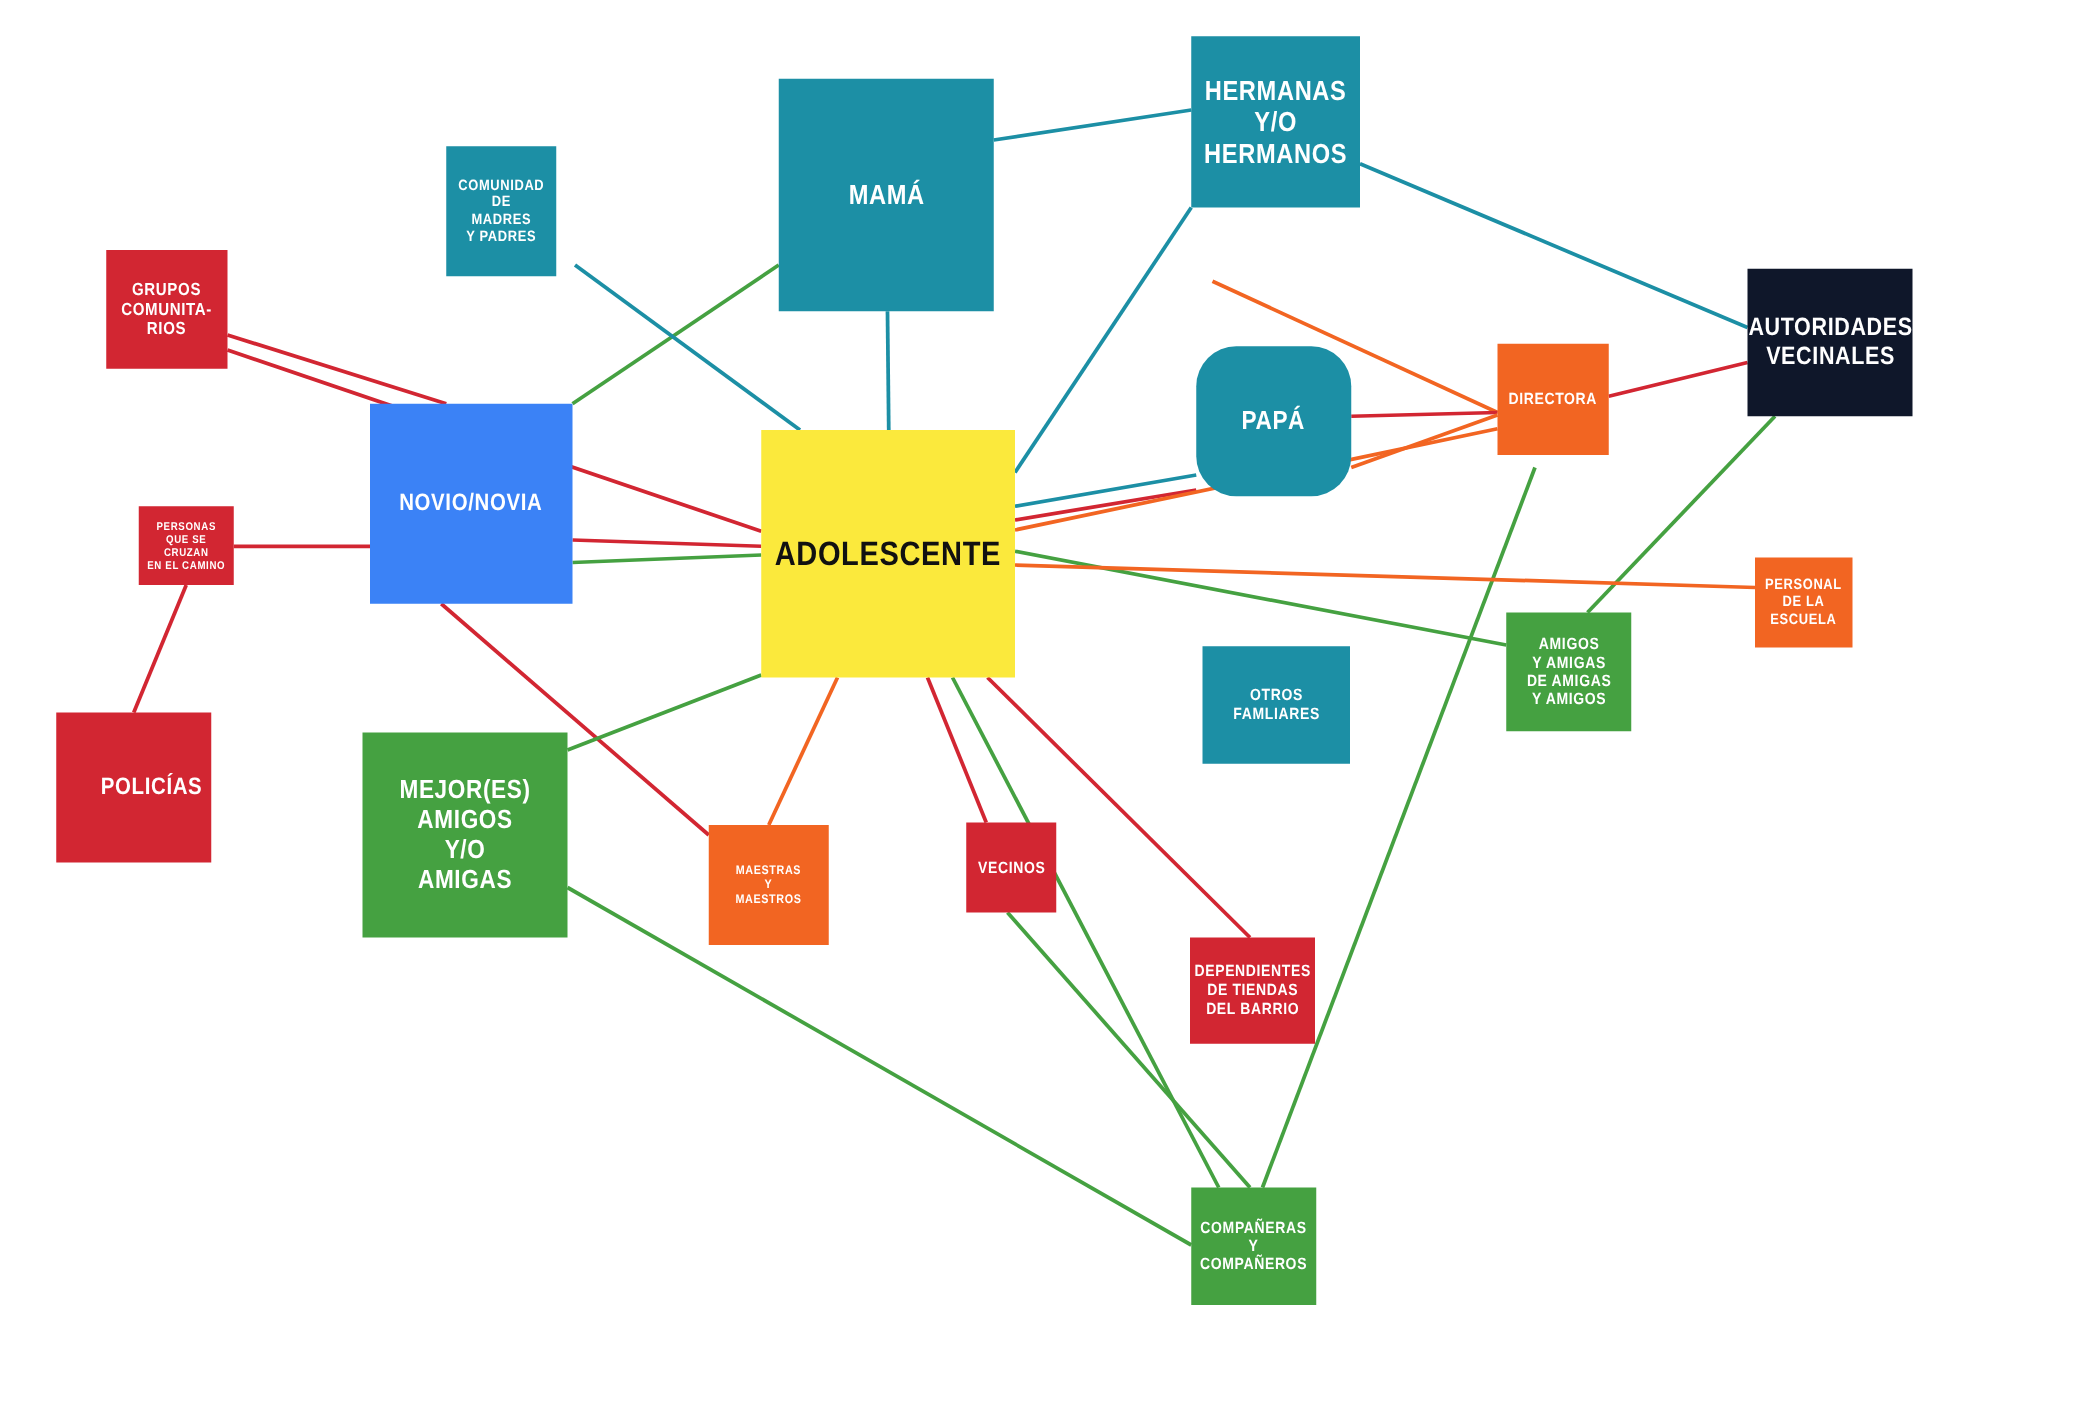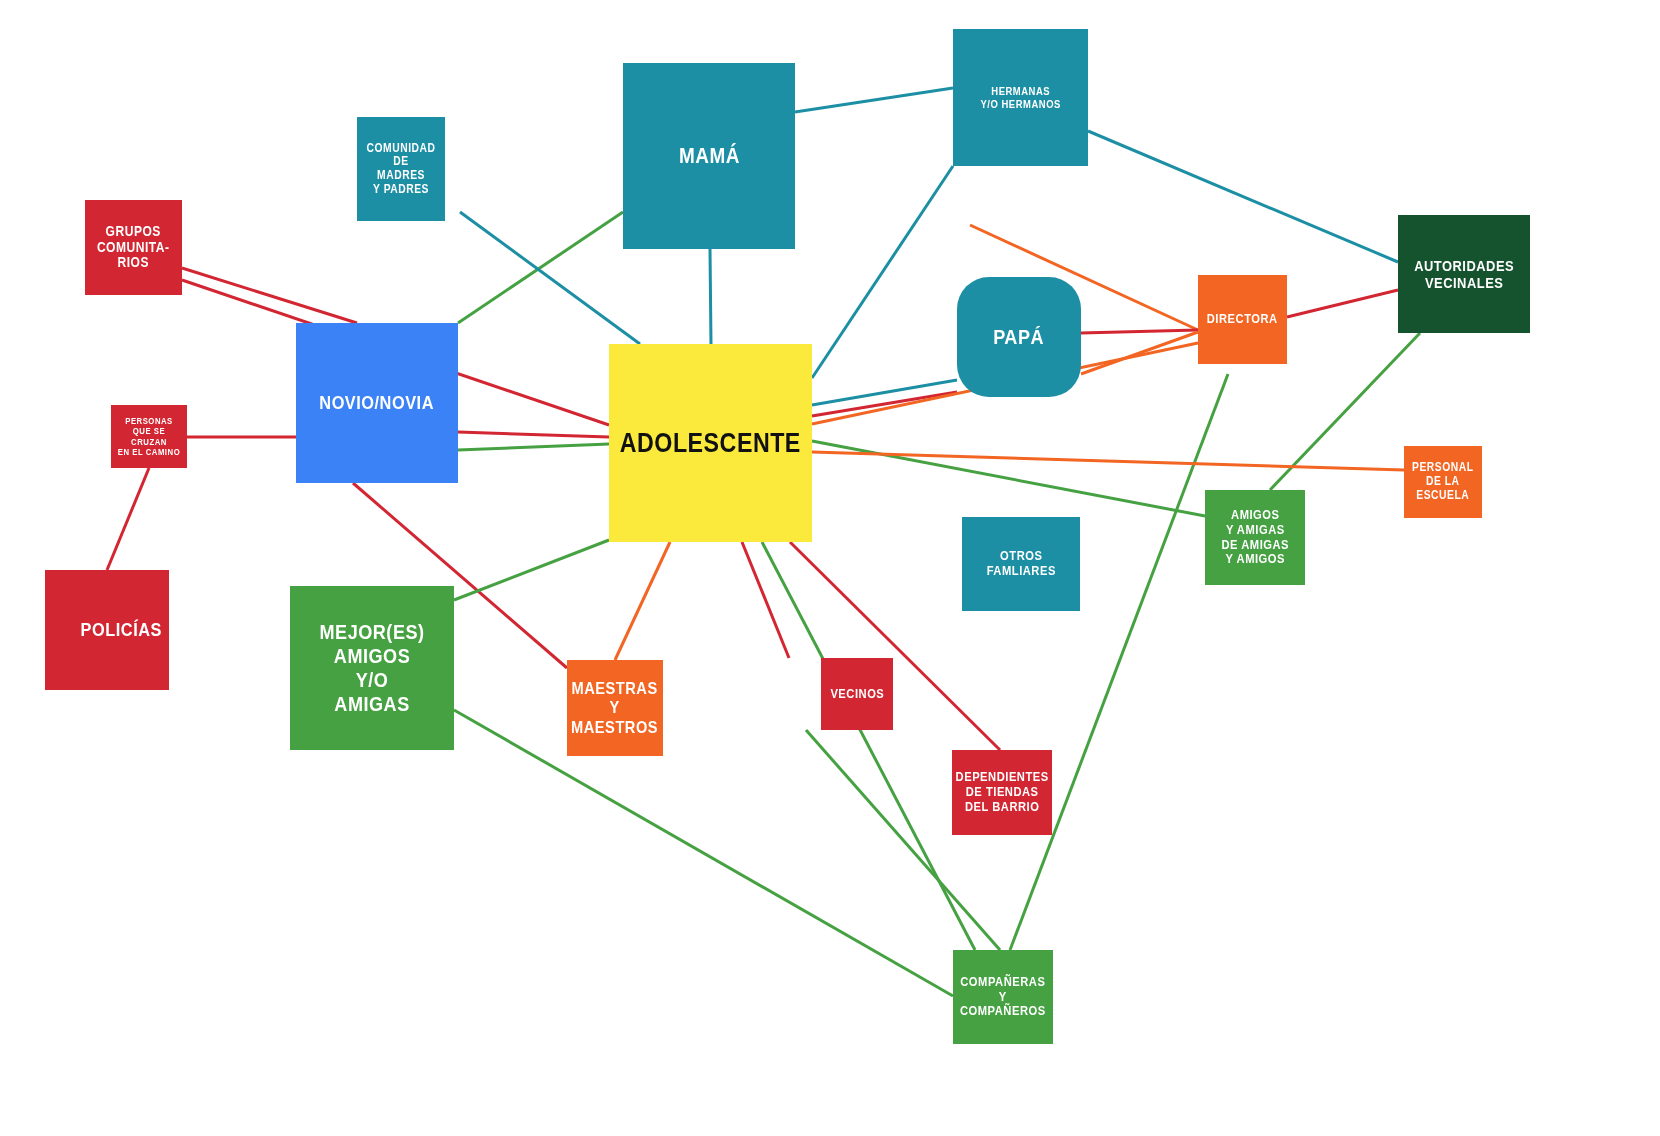--- a/index.html
+++ b/index.html
@@ -52,21 +52,21 @@
   <div id="nodes-layer">
       <div class="node hub" style="left: 609px; top: 344px; width: 203px; height: 198px; background: rgb(251, 233, 60); color: rgb(17, 17, 17); font-size: 27px;">
         <span class="lbl">ADOLESCENTE</span>
       </div>
       <div class="node" style="left: 623px; top: 63px; width: 172px; height: 186px; background: rgb(28, 143, 165); color: rgb(255, 255, 255); font-size: 22px;">
         <span class="lbl">MAMÁ</span>
       </div>
       <div class="node" style="left: 957px; top: 277px; width: 124px; height: 120px; background: rgb(28, 143, 165); color: rgb(255, 255, 255); font-size: 21px; border-radius: 32px;">
         <span class="lbl">PAPÁ</span>
       </div>
-      <div class="node" style="left: 953px; top: 29px; width: 135px; height: 137px; background: rgb(28, 143, 165); color: rgb(255, 255, 255); font-size: 11px;">
+      <div class="node" style="left: 953px; top: 29px; width: 135px; height: 137px; background: rgb(28, 143, 165); color: rgb(255, 255, 255); font-size: 22px;">
         <span class="lbl">HERMANAS
 Y/O HERMANOS</span>
       </div>
       <div class="node" style="left: 357px; top: 117px; width: 88px; height: 104px; background: rgb(28, 143, 165); color: rgb(255, 255, 255); font-size: 12px;">
         <span class="lbl">COMUNIDAD
 DE
 MADRES
 Y PADRES</span>
       </div>
       <div class="node" style="left: 962px; top: 517px; width: 118px; height: 94px; background: rgb(28, 143, 165); color: rgb(255, 255, 255); font-size: 13px;">
@@ -99,36 +99,36 @@
 RIOS</span>
       </div>
       <div class="node" style="left: 111px; top: 405px; width: 76px; height: 63px; background: rgb(210, 38, 50); color: rgb(255, 255, 255); font-size: 9px;">
         <span class="lbl">PERSONAS
 QUE SE CRUZAN
 EN EL CAMINO</span>
       </div>
       <div class="node" style="left: 45px; top: 570px; width: 124px; height: 120px; background: rgb(210, 38, 50); color: rgb(255, 255, 255); font-size: 19px; padding-left: 28px;">
         <span class="lbl">POLICÍAS</span>
       </div>
-      <div class="node" style="left: 1398px; top: 215px; width: 132px; height: 118px; background: #14532d; color: rgb(255, 255, 255); font-size: 15px;">
+      <div class="node" style="left: 1398px; top: 215px; width: 132px; height: 118px; background: #0f172a; color: rgb(255, 255, 255); font-size: 20px;">
         <span class="lbl">AUTORIDADES
 VECINALES</span>
       </div>
-      <div class="node" style="left: 773px; top: 658px; width: 72px; height: 72px; background: rgb(210, 38, 50); color: rgb(255, 255, 255); font-size: 13px; margin-left: 48px;">
+      <div class="node" style="left: 773px; top: 658px; width: 72px; height: 72px; background: rgb(210, 38, 50); color: rgb(255, 255, 255); font-size: 13px;">
         <span class="lbl">VECINOS</span>
       </div>
       <div class="node" style="left: 952px; top: 750px; width: 100px; height: 85px; background: rgb(210, 38, 50); color: rgb(255, 255, 255); font-size: 13px;">
         <span class="lbl">DEPENDIENTES
 DE TIENDAS
 DEL BARRIO</span>
       </div>
       <div class="node" style="left: 1198px; top: 275px; width: 89px; height: 89px; background: rgb(242, 101, 34); color: rgb(255, 255, 255); font-size: 13px;">
         <span class="lbl">DIRECTORA</span>
       </div>
-      <div class="node" style="left: 567px; top: 660px; width: 96px; height: 96px; background: rgb(242, 101, 34); color: rgb(255, 255, 255); font-size: 17px;">
+      <div class="node" style="left: 567px; top: 660px; width: 96px; height: 96px; background: rgb(242, 101, 34); color: rgb(255, 255, 255); font-size: 10px;">
         <span class="lbl">MAESTRAS
 Y
 MAESTROS</span>
       </div>
       <div class="node" style="left: 1404px; top: 446px; width: 78px; height: 72px; background: rgb(242, 101, 34); color: rgb(255, 255, 255); font-size: 12px;">
         <span class="lbl">PERSONAL
 DE LA
 ESCUELA</span>
       </div>
     </div>

